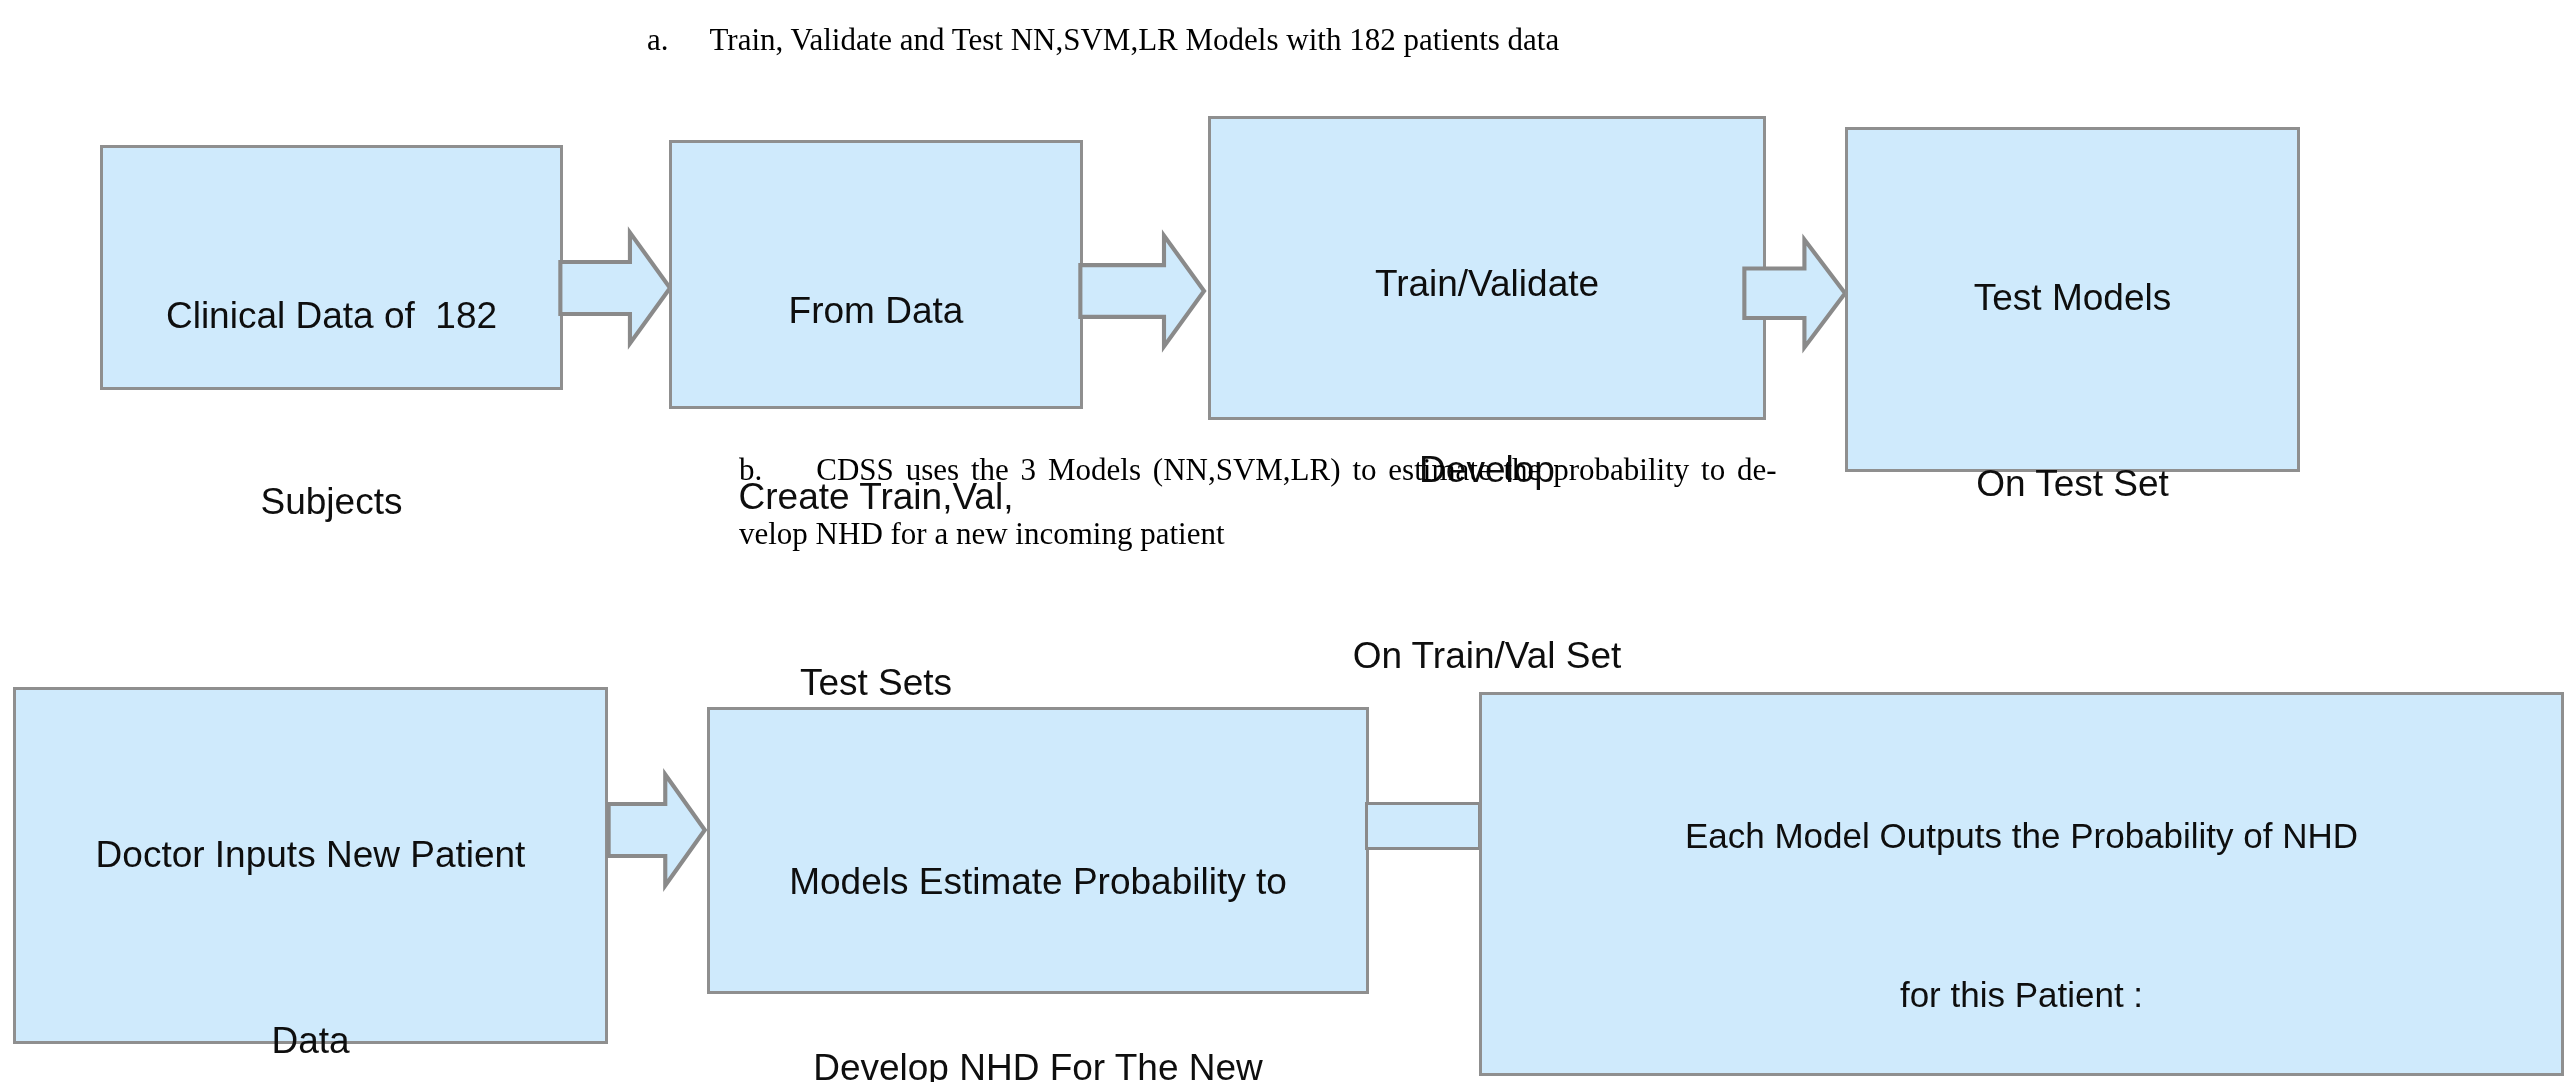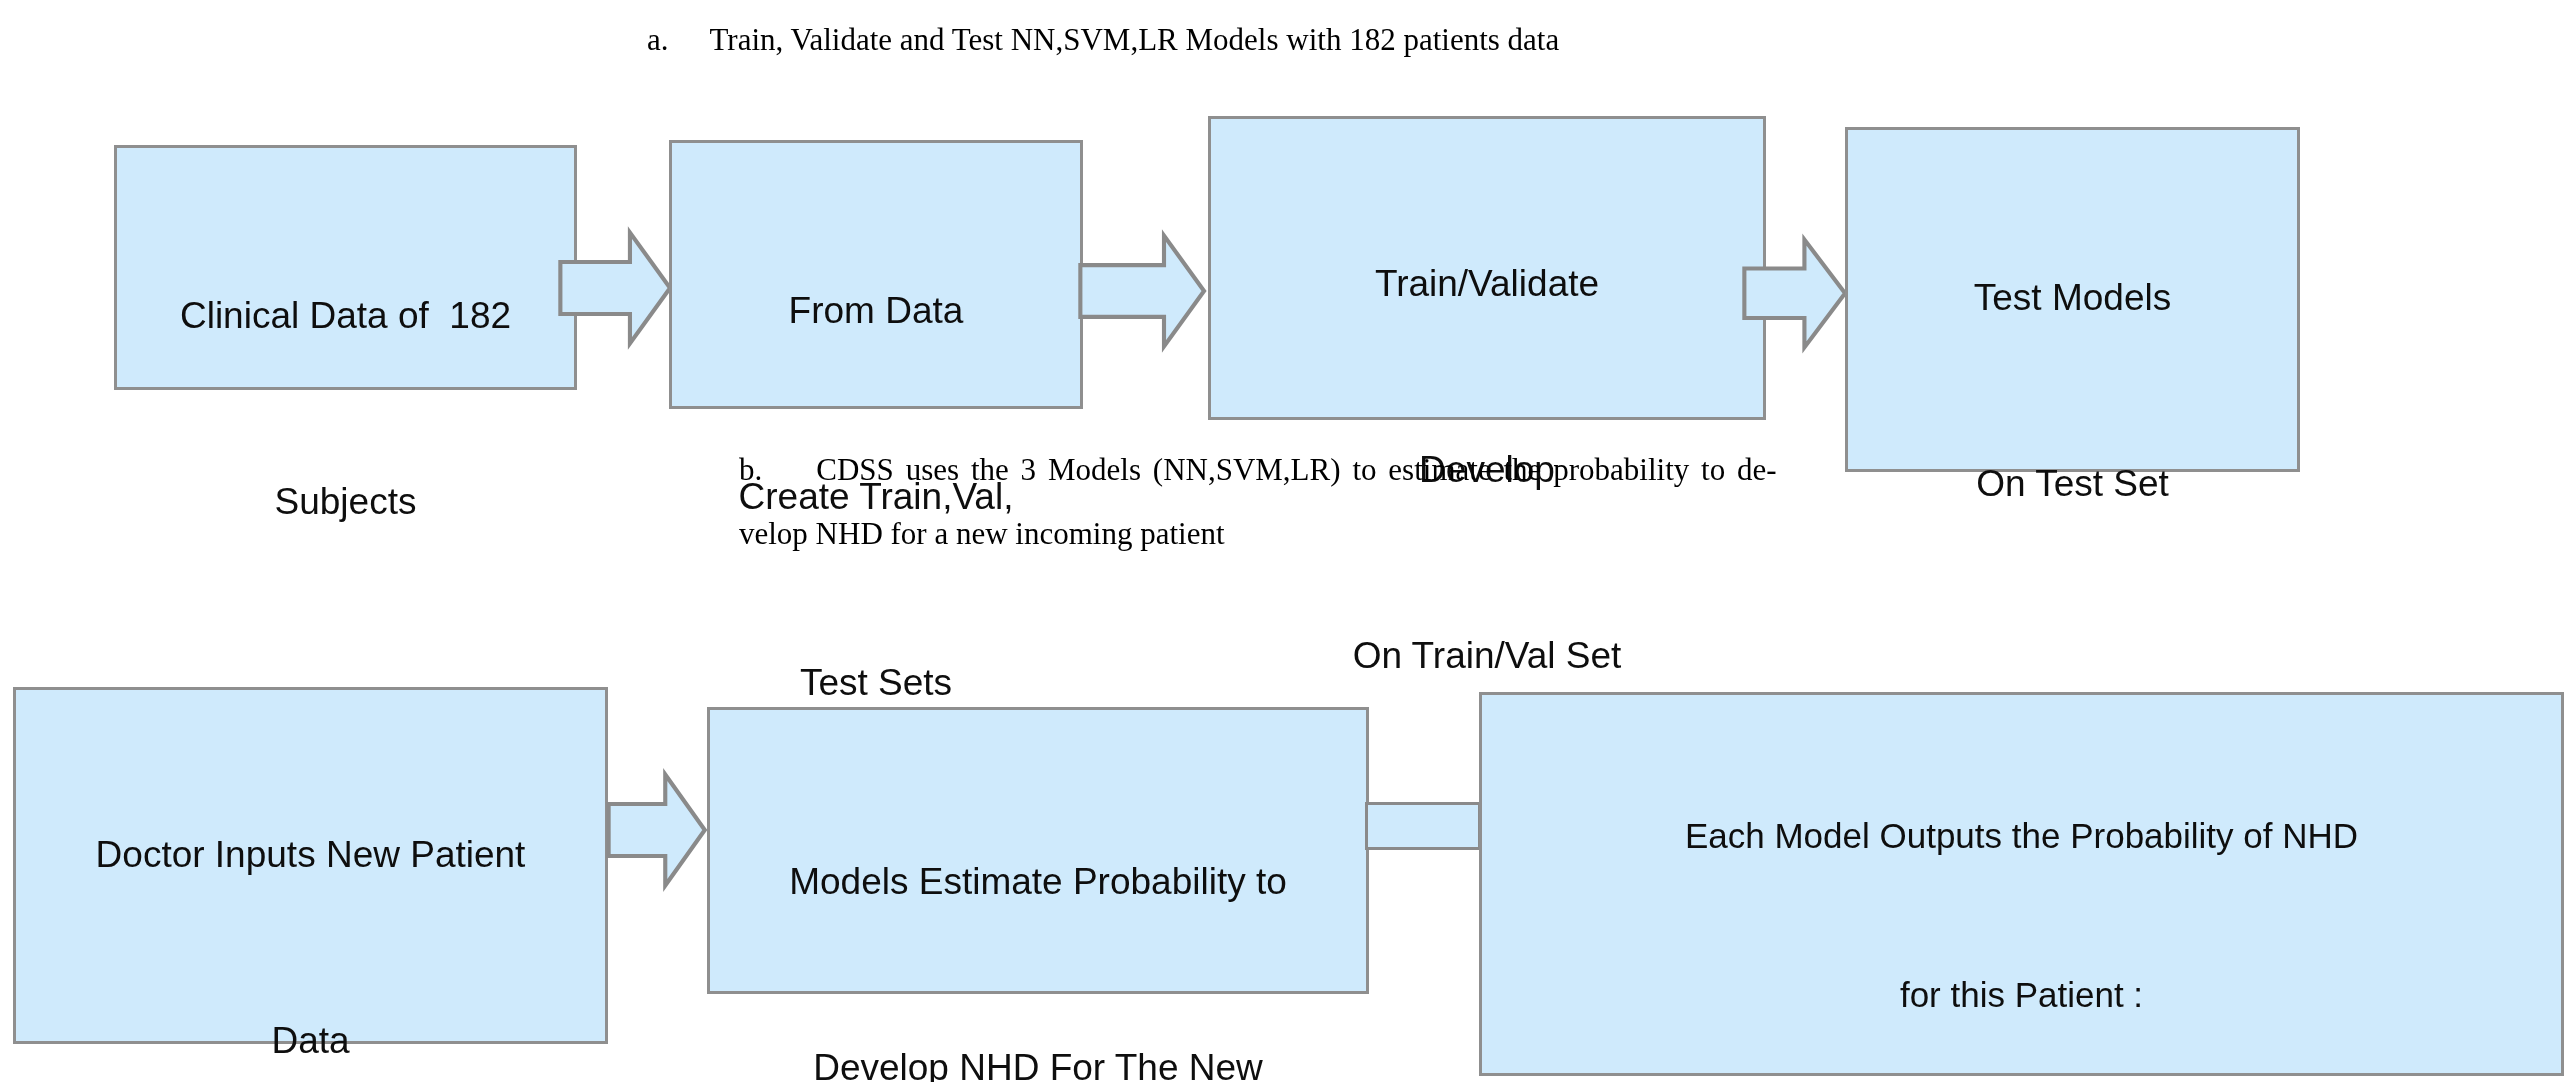--- a/index.html
+++ b/index.html
@@ -70,21 +70,21 @@
 </style>
 </head>
 <body>
 
 <div id="stage">
 
   <div class="caption" style="left:647px; top:8.3px;">
     <span class="marker">a.</span><span>Train, Validate and Test NN,SVM,LR Models with 182 patients data</span>
   </div>
 
-  <div class="box" style="left:100px; top:145px; width:463px; height:245px;margin-left:14px;">
+  <div class="box" style="left:100px; top:145px; width:463px; height:245px;">
     <div class="box-text">
       <div>Clinical Data of  182</div>
       <div>Subjects</div>
     </div>
   </div>
 
   <svg class="arrow" style="left:558px; top:229px;" width="115" height="118" viewBox="0 0 195 200">
     <polygon class="arrow-shape" points="4,56 122,56 122,6 190,100 122,194 122,144 4,144"></polygon>
   </svg>
 

